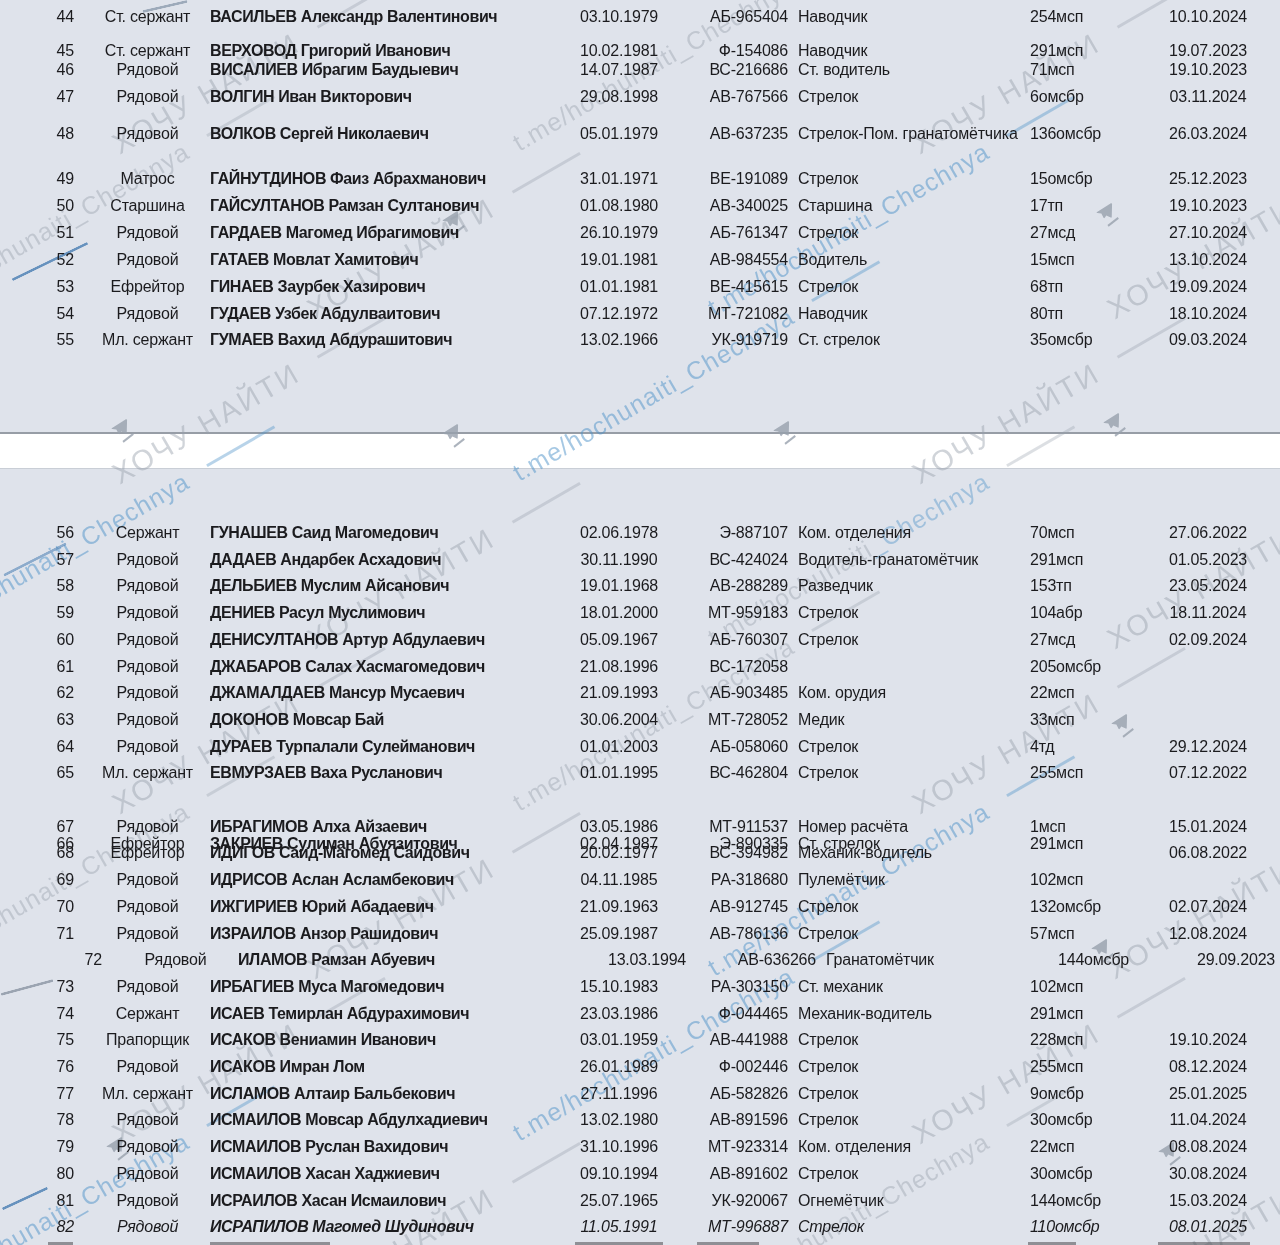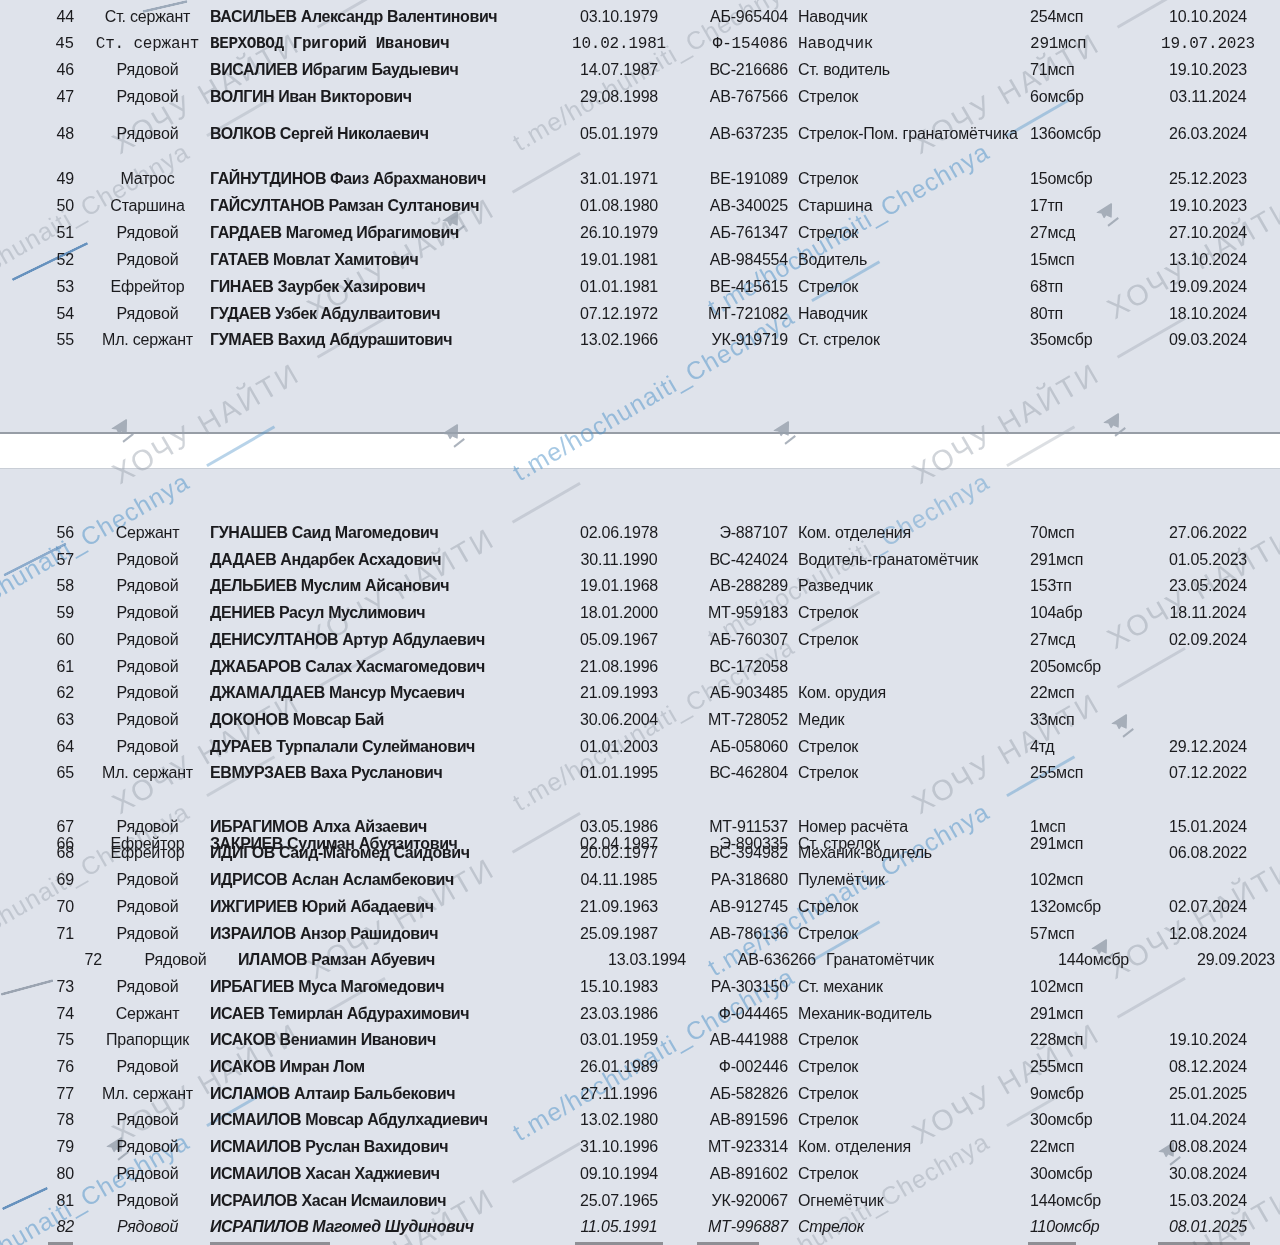--- a/index.html
+++ b/index.html
@@ -168,21 +168,21 @@
         <div class="row" style="top: 3px; height: 27px;">
           <div class="cell c-num">44</div>
           <div class="cell c-rank">Ст. сержант</div>
           <div class="cell c-name">ВАСИЛЬЕВ Александр Валентинович</div>
           <div class="cell c-dob">03.10.1979</div>
           <div class="cell c-id">АБ-965404</div>
           <div class="cell c-pos">Наводчик</div>
           <div class="cell c-unit">254мсп</div>
           <div class="cell c-date">10.10.2024</div>
         </div>
-        <div class="row" style="top: 30px; height: 27px; font-family: Liberation Mono, monospace;">
+        <div class="row" style="top: 37px; height: 27px;">
           <div class="cell c-num">45</div>
           <div class="cell c-rank">Ст. сержант</div>
           <div class="cell c-name">ВЕРХОВОД Григорий Иванович</div>
           <div class="cell c-dob">10.02.1981</div>
           <div class="cell c-id">Ф-154086</div>
           <div class="cell c-pos">Наводчик</div>
           <div class="cell c-unit">291мсп</div>
           <div class="cell c-date">19.07.2023</div>
         </div>
         <div class="row" style="top: 56px; height: 27px;">

